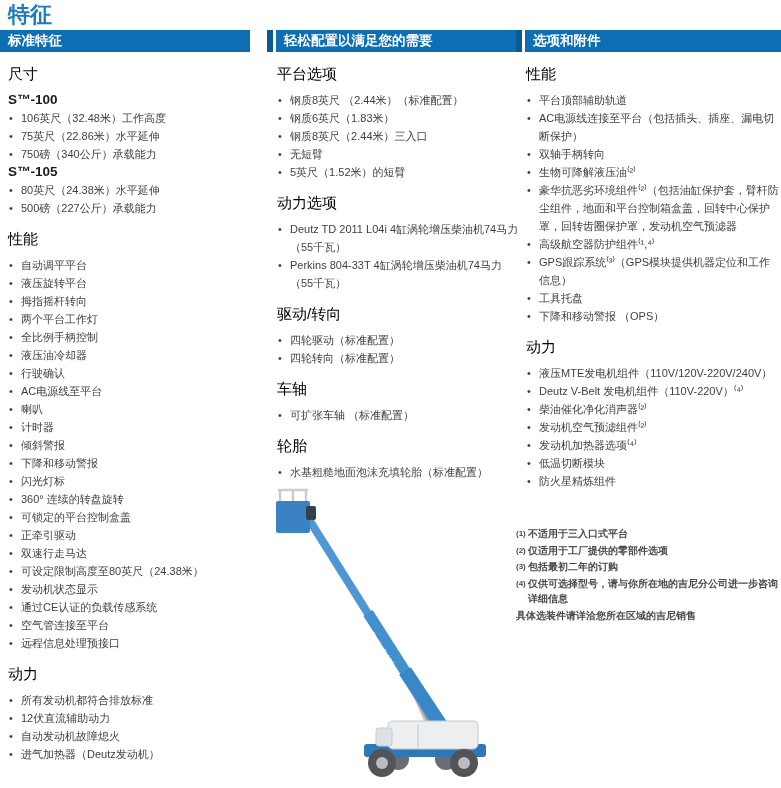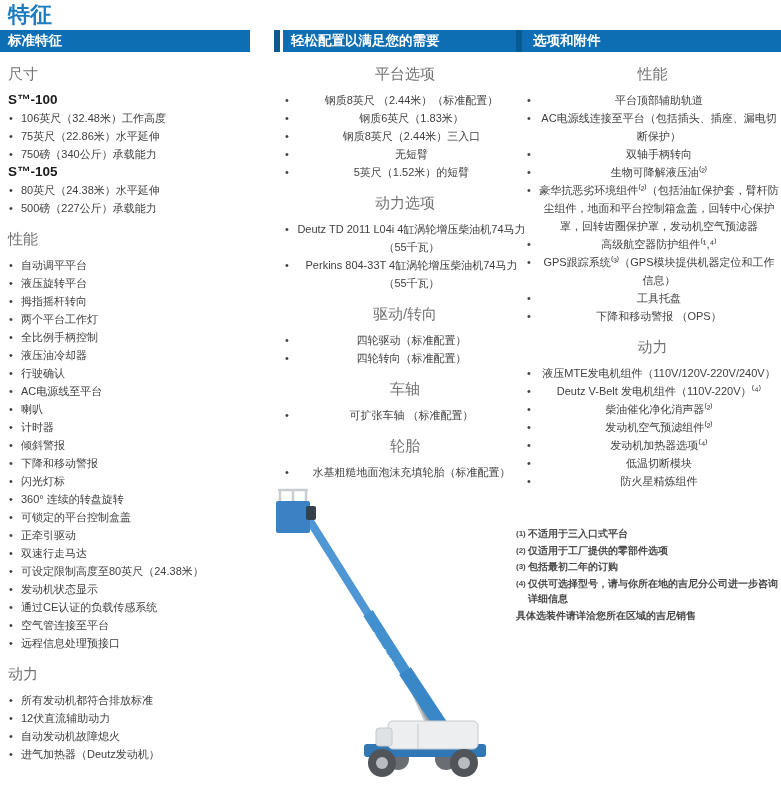--- a/index.html
+++ b/index.html
@@ -1,30 +1,30 @@
 <!DOCTYPE html>
 <html><head>
 <meta charset="utf-8">
 <style>
   html,body{margin:0;padding:0;background:#ffffff;}
   .page{position:relative;width:781px;height:788px;background:#ffffff;overflow:hidden;
         font-family:"Liberation Sans",sans-serif;color:#3f3f3f;}
   .page-title{position:absolute;left:8px;top:0px;font-size:22px;font-weight:bold;color:#1d7cbe;}
   .col{position:absolute;top:30px;}
   .col-1{left:0;width:250px;}
-  .col-2{left:274px;width:254px;}
+  .col-2{left:267px;width:254px;}
   .col-3{left:516px;width:265px;}
   .bar-row{display:flex;height:22px;border-radius:6px;}
   .bar-cap{width:6px;background:#085a92;margin-right:3px;}
   .bar{flex:1;background:#0d6eb4;color:#ffffff;font-size:13.5px;font-weight:bold;
        line-height:22px;padding-left:8px;}
   .col-1 .bar{padding-left:8px;}
   .col-content{padding-left:8px;padding-right:2px;}
-  .col-2 .col-content,.col-3 .col-content{padding-left:10px;text-align:center;}
-  .sec-heading{font-size:15px;color:#737373;margin-top:13px;margin-bottom:7px;}
+  .col-2 .col-content,.col-3 .col-content{padding-left:10px;}
+  .sec-heading{font-size:15px;color:#000000;margin-top:13px;margin-bottom:7px;}
   .model{font-size:13.5px;font-weight:bold;color:#1a1a1a;line-height:18px;}
   .bullet{position:relative;font-size:11px;line-height:18px;padding-left:13px;color:#3f3f3f;}
   .bullet::before{content:"\2022";position:absolute;left:1px;top:0;color:#3f3f3f;}
   .footnotes{margin-top:36px;font-size:10px;font-weight:bold;color:#4a4a4a;line-height:15.5px;}
   .fnote{position:relative;padding-left:12px;margin-bottom:1px;}
   .fn-marker{position:absolute;left:0;top:0;font-size:8px;}
   .fn-closing{margin-top:0;}
   .machine{position:absolute;left:268px;top:478px;width:235px;height:308px;}
 </style>
 </head>

